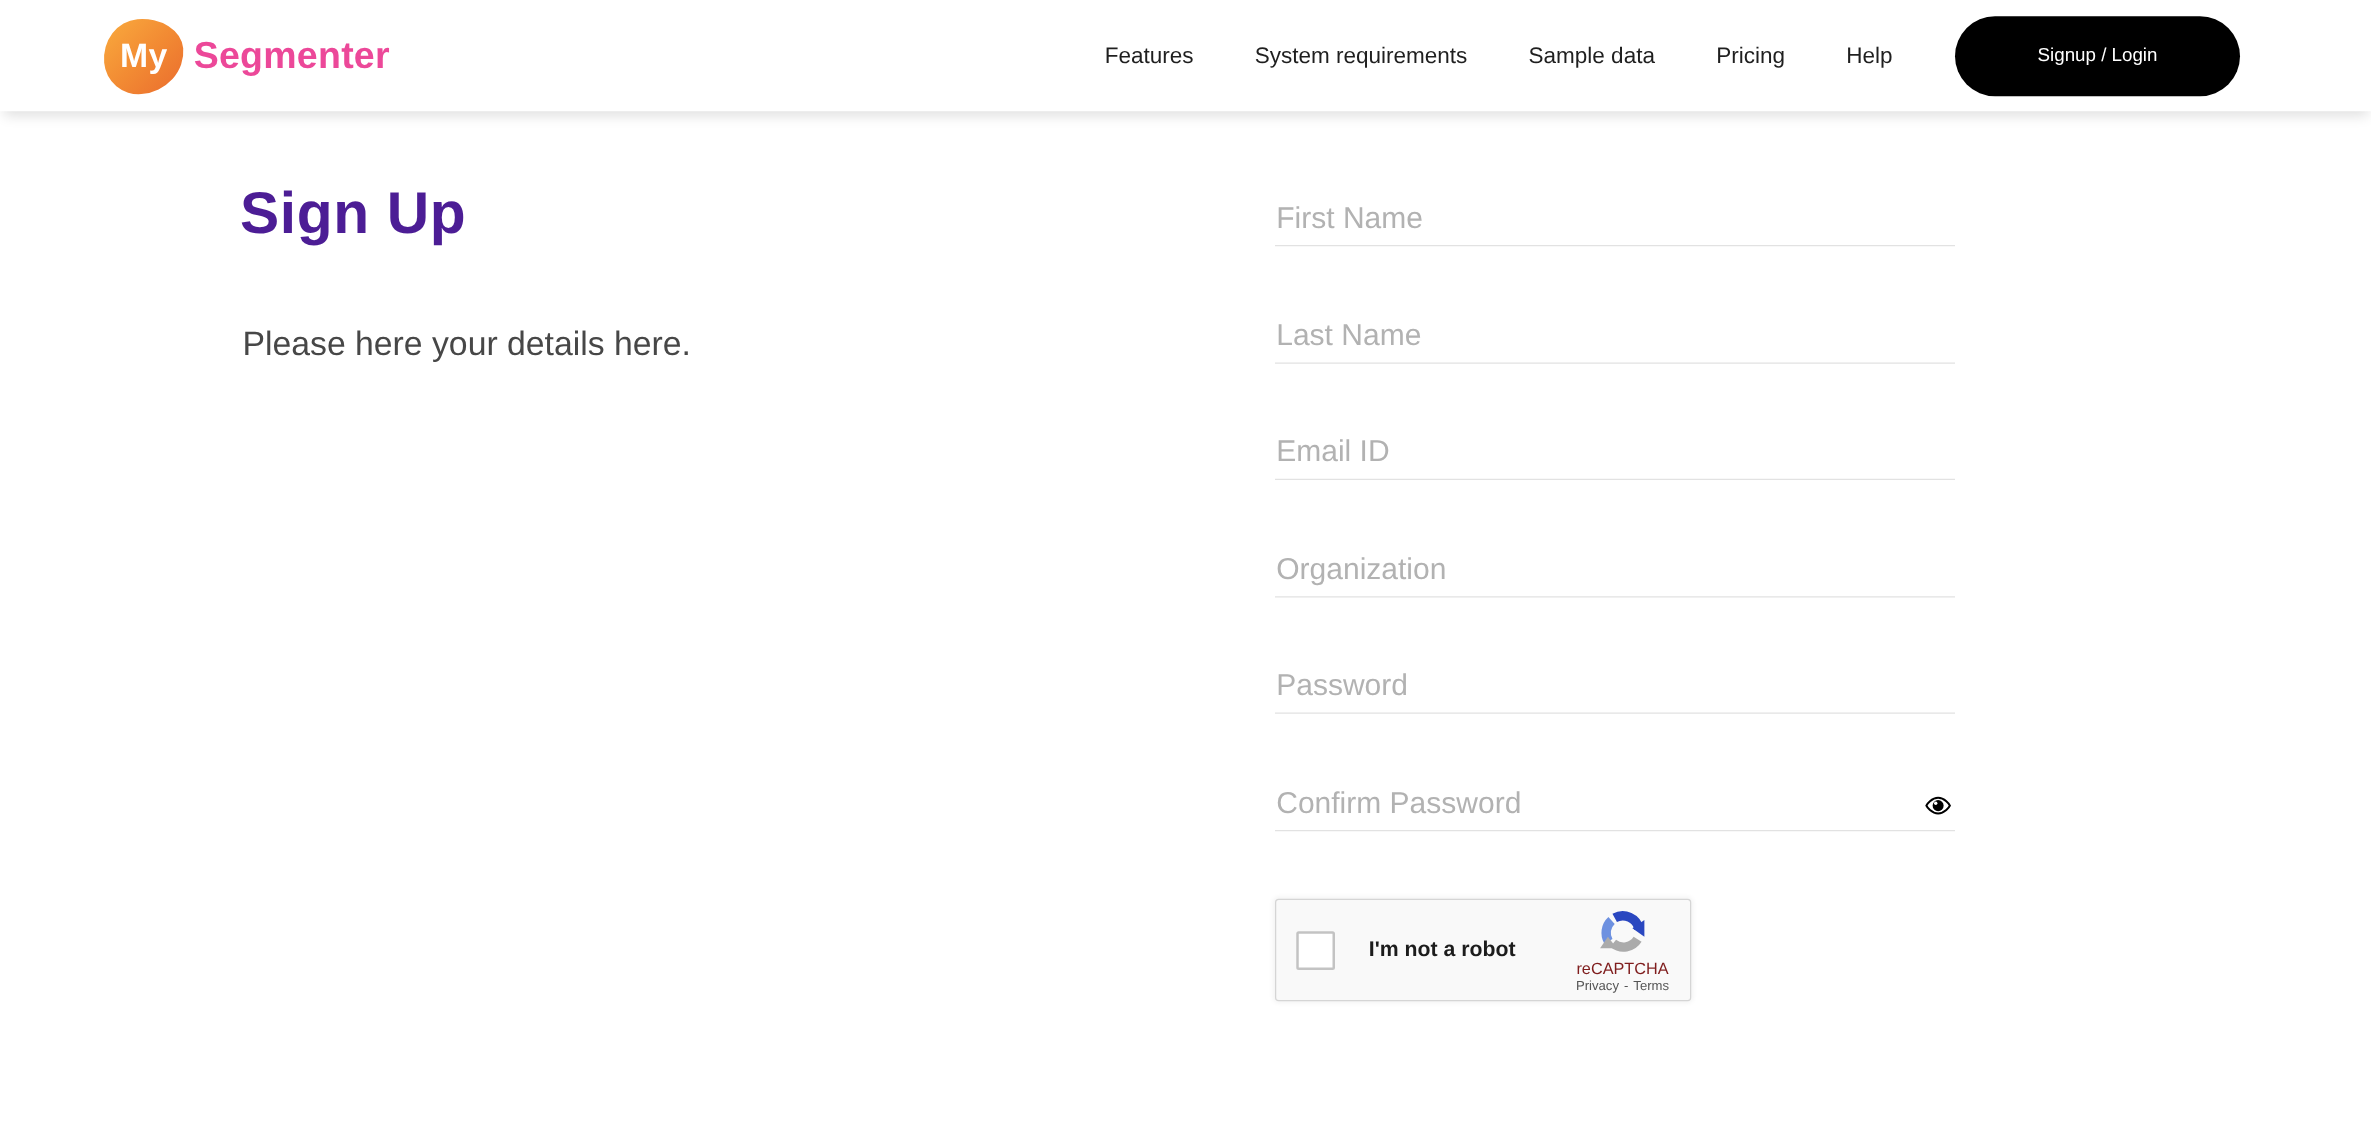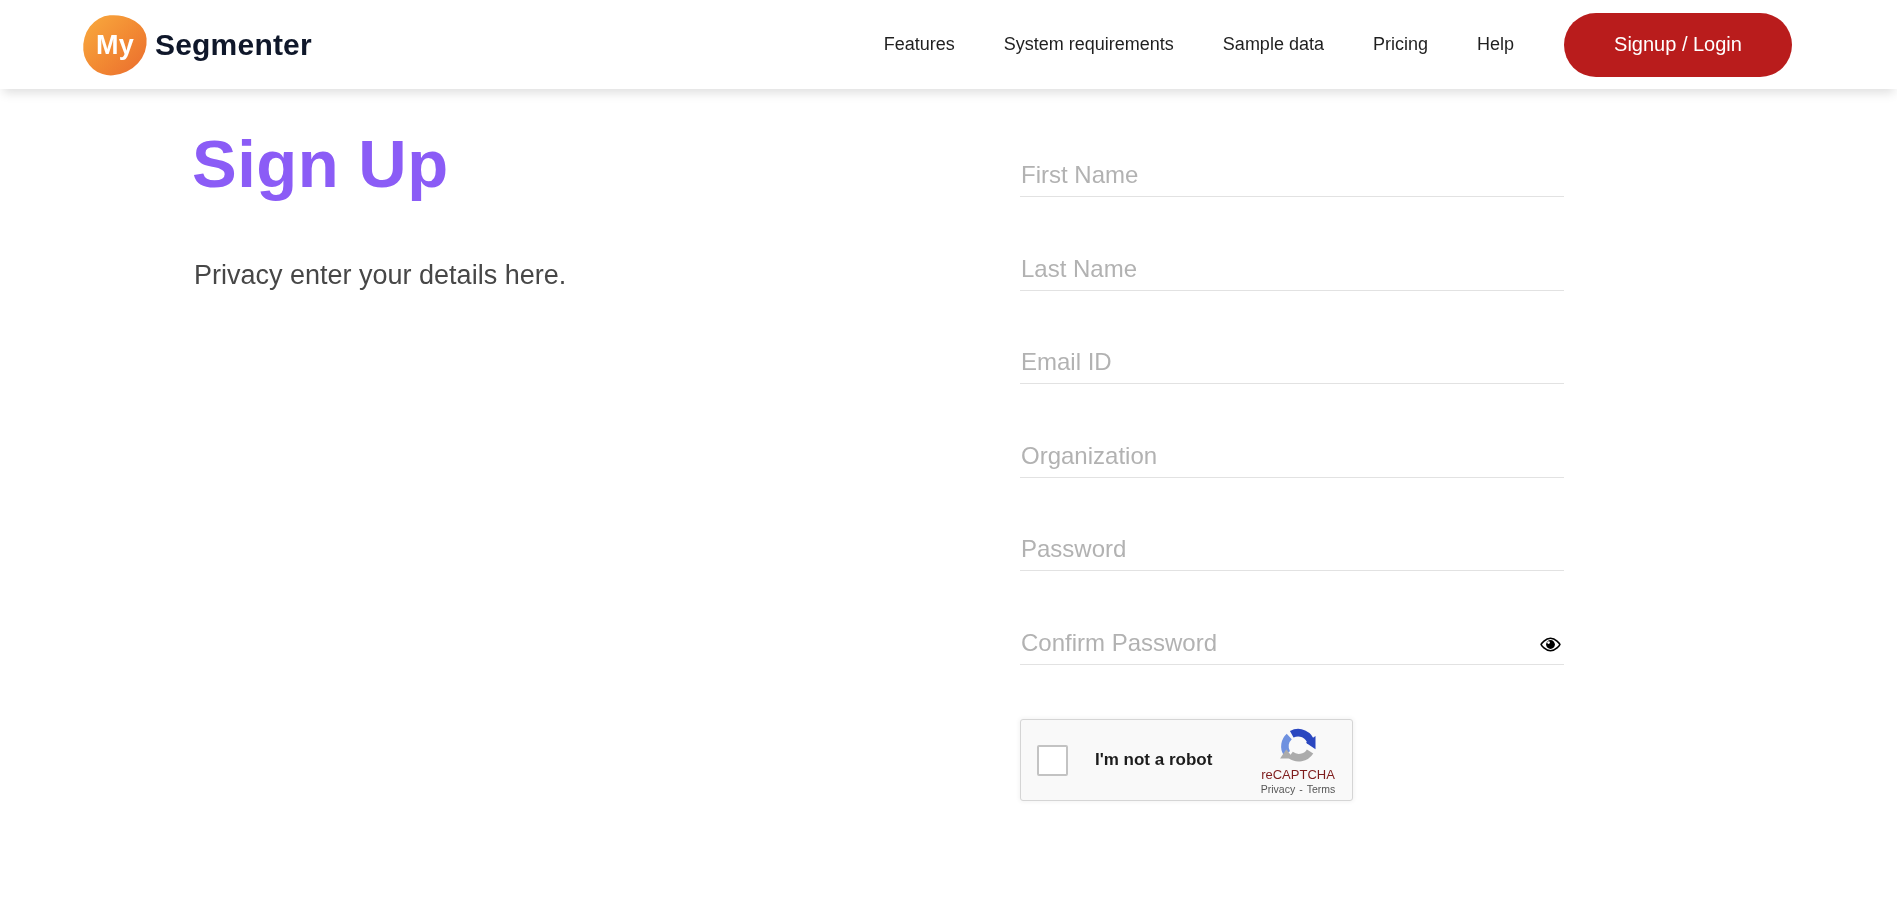--- a/index.html
+++ b/index.html
@@ -15,35 +15,35 @@
   }
   .logo { display:flex; align-items:center; gap:8px; cursor:pointer; }
   .logo-blob {
     width:64px; height:60px; flex:0 0 auto;
     background:linear-gradient(140deg,#f9ab3e 0%,#f28a33 52%,#ea6c2e 100%);
     border-radius:46% 54% 57% 43% / 54% 44% 56% 46%;
     transform:rotate(-5deg);
     display:flex; align-items:center; justify-content:center;
   }
   .logo-blob span { color:#fff; font-size:27px; font-weight:700; transform:rotate(5deg); letter-spacing:0.3px; }
-  .logo-text { font-size:30px; font-weight:600; color:#0f172a; letter-spacing:0.2px; }
+  .logo-text { font-size:30px; font-weight:600; color:#ec4899; letter-spacing:0.2px; }
 
   nav { margin-left:auto; display:flex; align-items:center; gap:49px; }
   nav a { font-size:18px; color:#1f1f1f; text-decoration:none; cursor:pointer; white-space:nowrap; }
 
   .cta {
     margin-left:50px; min-width:228px; height:64px; padding:0 38px;
-    border:none; border-radius:32px; background:#b91c1c;
-    color:#fff; font-size:20px; font-family:inherit; cursor:pointer; white-space:nowrap;
+    border:none; border-radius:32px; background:#000000;
+    color:#fff; font-size:15px; font-family:inherit; cursor:pointer; white-space:nowrap;
   }
 
   
   .title {
-    position:absolute; left:192px; top:130px;
-    font-size:67px; line-height:1; font-weight:700; color:#8b5cf6; letter-spacing:0.5px;
+    position:absolute; left:192px; top:146px;
+    font-size:47px; line-height:1; font-weight:700; color:#4c1d95; letter-spacing:0.5px;
   }
   .subtitle {
     position:absolute; left:194px; top:260px;
     font-size:27px; line-height:1.15; color:#474747;
   }
 
   
   .signup-form { position:absolute; left:1020px; top:130px; width:544px; }
   .field { position:relative; height:93.5px; }
   .field input {
@@ -92,21 +92,21 @@
       <a href="#">System requirements</a>
       <a href="#">Sample data</a>
       <a href="#">Pricing</a>
       <a href="#">Help</a>
     </nav>
 
     <button class="cta">Signup / Login</button>
   </header>
 
   <h1 class="title">Sign Up</h1>
-  <p class="subtitle">Privacy enter your details here.</p>
+  <p class="subtitle">Please here your details here.</p>
 
   <form class="signup-form">
 
     <div class="field">
       <input type="text" placeholder="First Name" style="">
     </div>
 
     <div class="field">
       <input type="text" placeholder="Last Name" style="">
     </div>

